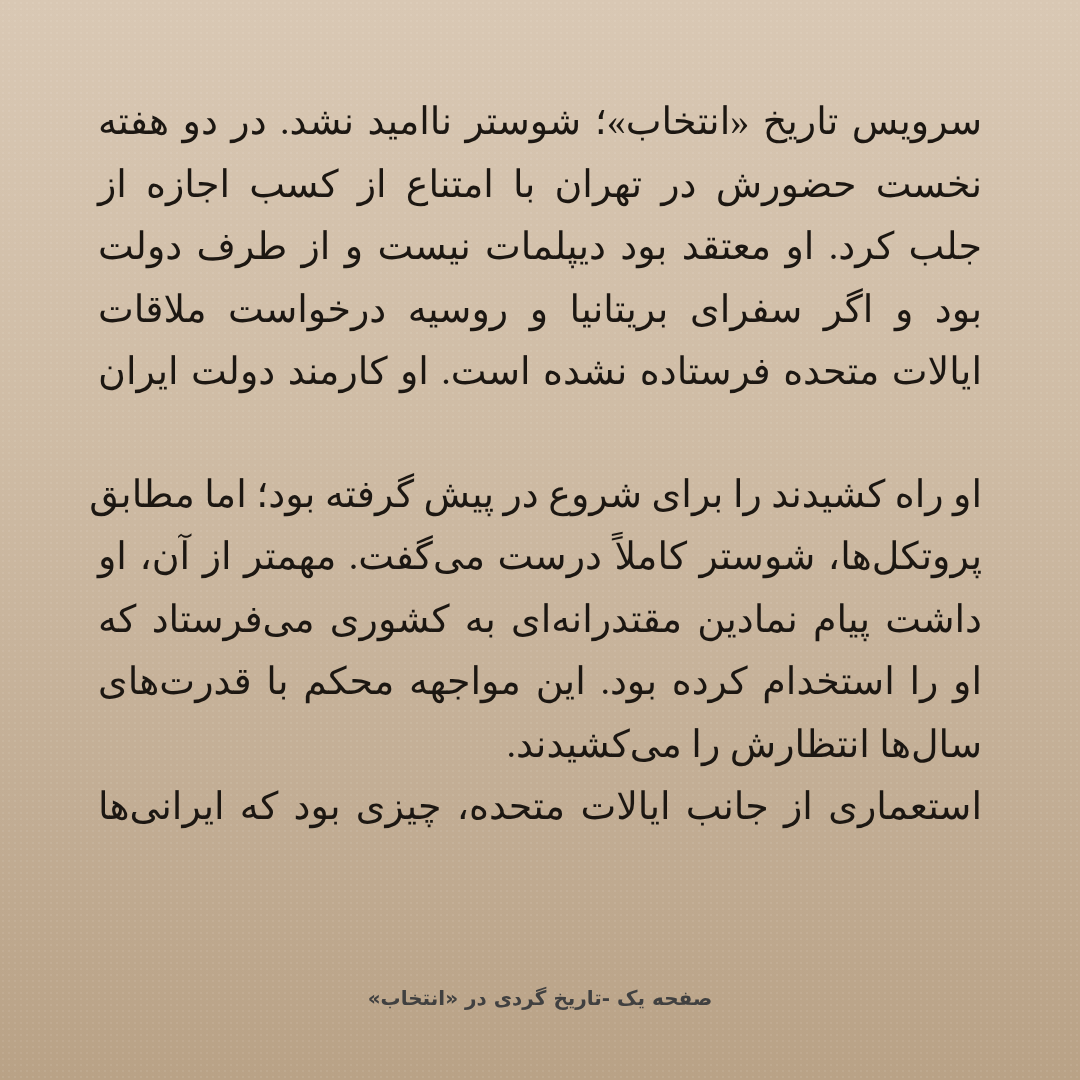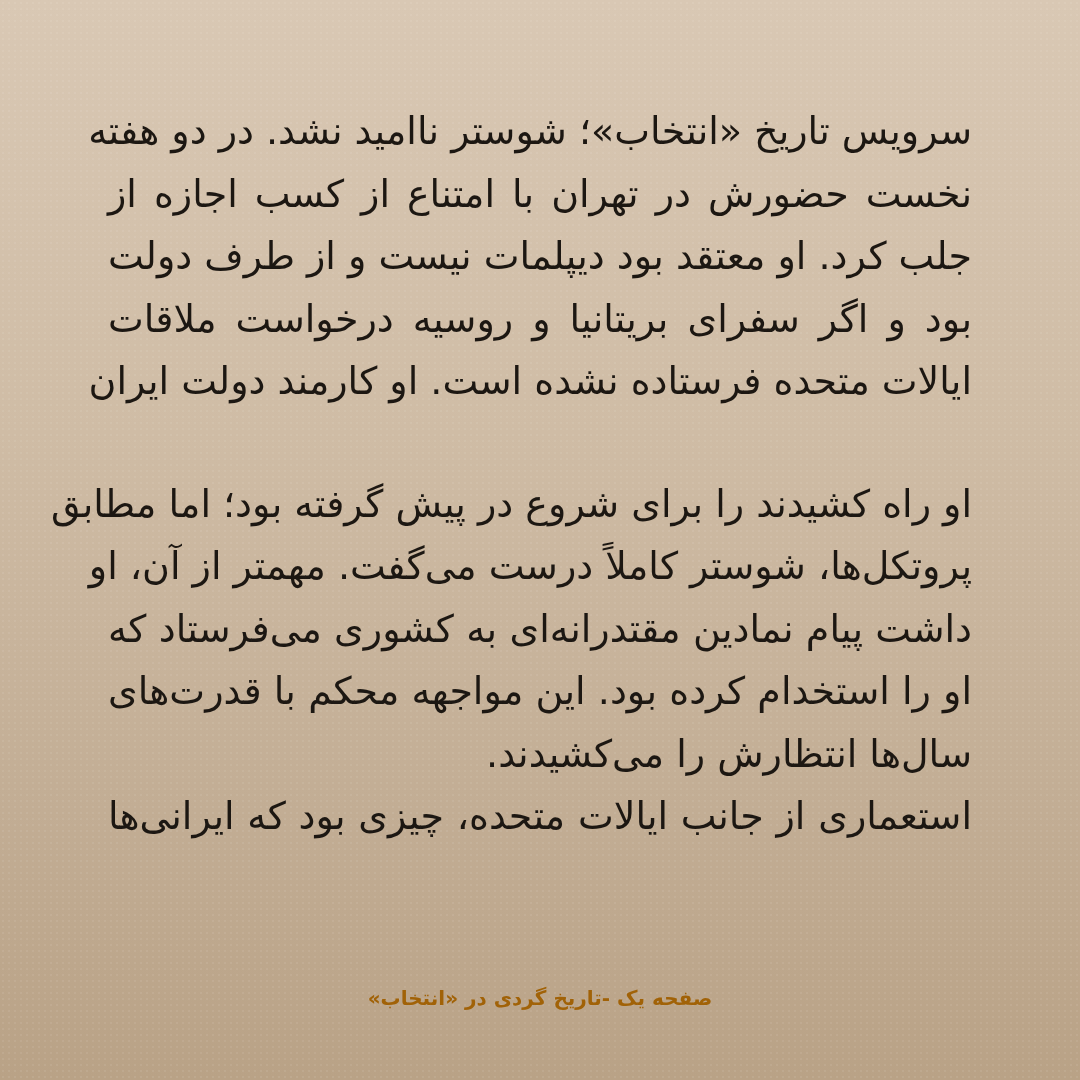--- a/index.html
+++ b/index.html
@@ -15,41 +15,42 @@
       background-image: radial-gradient(rgba(255,255,255,0.07) 1px, transparent 1.2px);
       background-size: 6px 6px;
       pointer-events: none;
     }
     .article {
       position: absolute;
       left: 96px; right: 96px; top: 88px;
       direction: rtl;
     }
     .para {
-      margin: 12px;
+      margin: 2px;
+      font-family: Liberation Serif, serif;
     }
     .line {
       display: block;
       font-size: 38px;
       line-height: 62.5px;
       text-align: justify;
       text-align-last: justify;
       white-space: nowrap;
       letter-spacing: -0.5px;
     }
     .line.last { text-align-last: right; }
     .para + .para { margin-top: 60px; }
     .footer {
       position: absolute;
       left: 0; right: 0; top: 986px;
       text-align: center;
       direction: rtl;
       font-size: 20px;
       font-weight: bold;
-      color: #a16207;
+      color: #404040;
     }
   </style>
 </head>
 <body>
 
 <div class="texture"></div>
 
 <div class="article">
   <p class="para">
     <span class="line">سرویس تاریخ «انتخاب»؛ شوستر ناامید نشد. در دو هفته</span>

